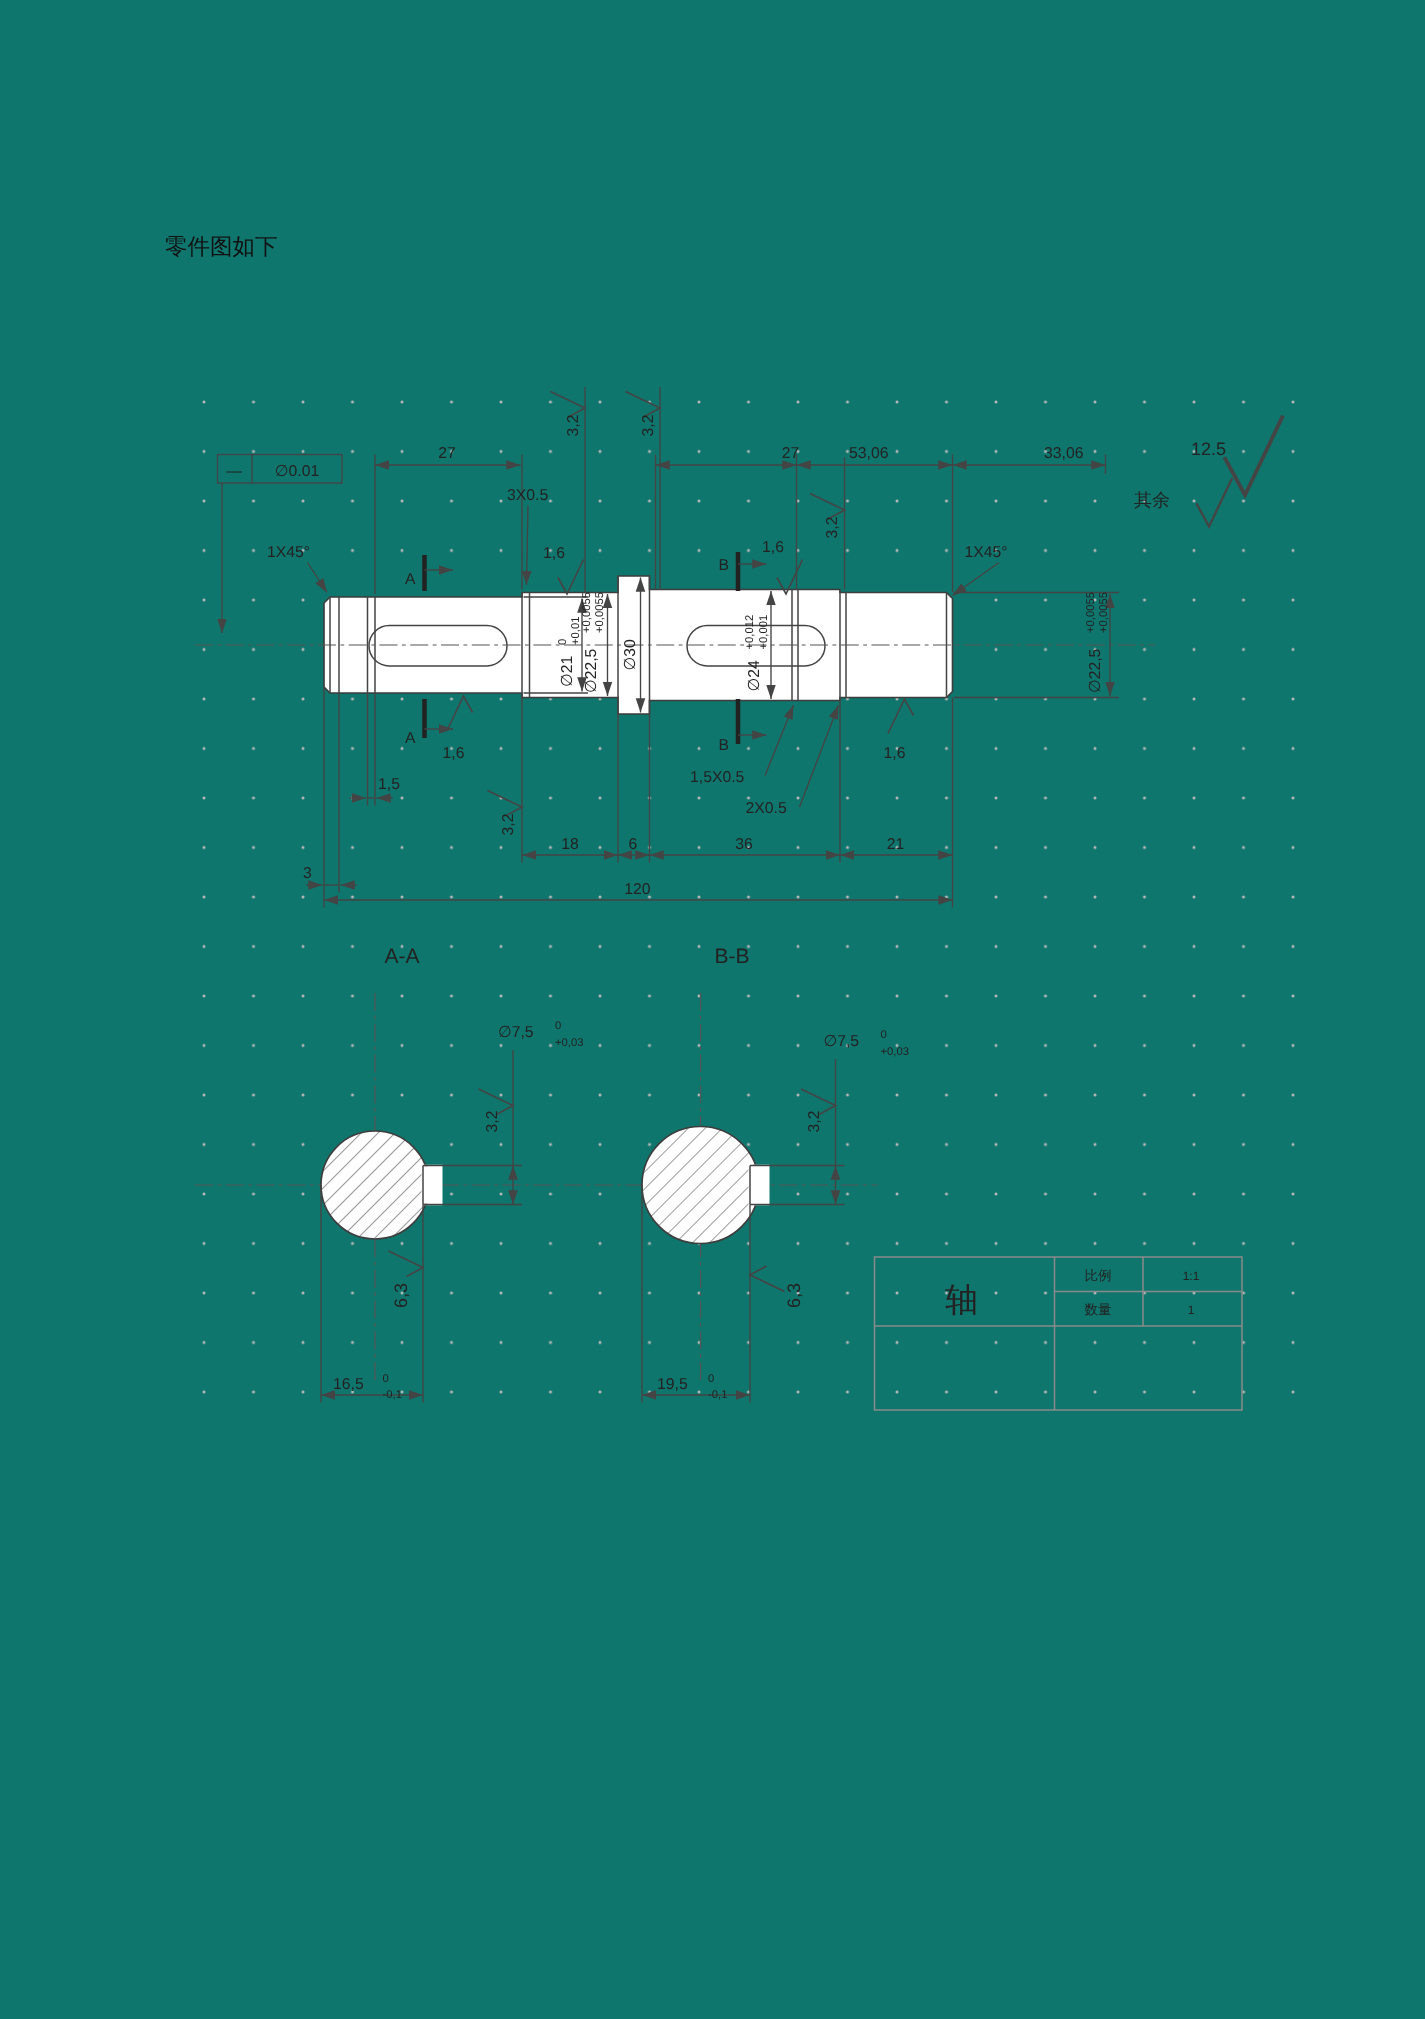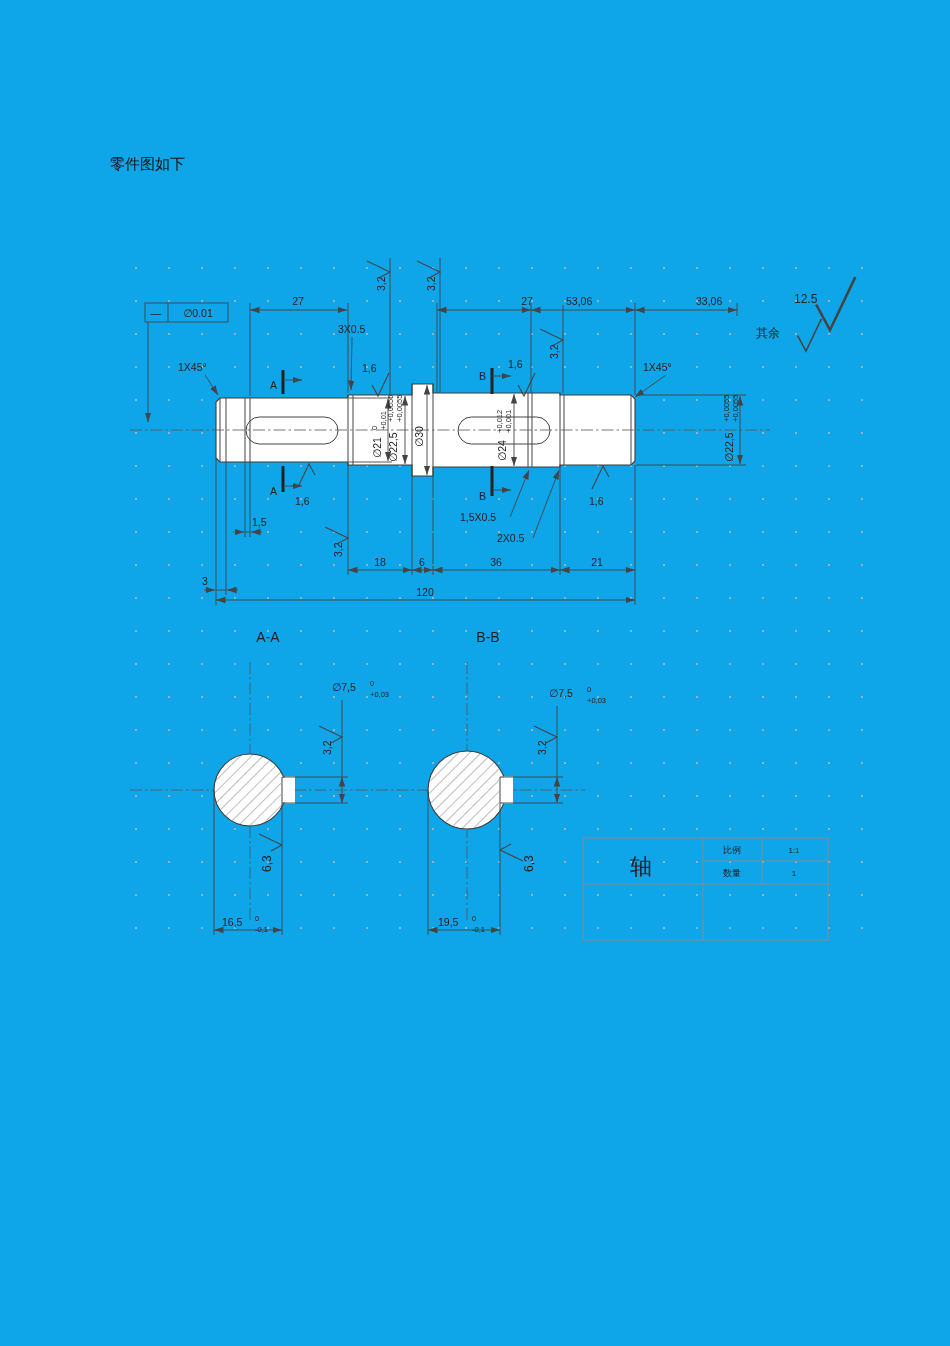--- a/index.html
+++ b/index.html
@@ -1,16 +1,16 @@
 <!DOCTYPE html>
 <html><head>
 <meta charset="utf-8">
 <style>
   html,body{margin:0;padding:0;background:#fff;}
-  .page{position:relative;width:950px;height:1346px;background:#0ea5e9;overflow:hidden;
+  .page{position:relative;width:950px;height:1346px;background:#0f766e;overflow:hidden;
         font-family:"Liberation Sans","DejaVu Sans",sans-serif;}
   .intro{position:absolute;left:110px;top:155px;font-size:15px;color:#111;}
   svg{position:absolute;left:0;top:0;}
   .ln{fill:none;stroke:#444;stroke-width:1;}
   .ol{fill:#fff;stroke:#3d3d3d;stroke-width:1.1;}
   .cl{fill:none;stroke:#555;stroke-width:0.8;stroke-dasharray:12 3 2.5 3;}
   .dl{fill:none;stroke:#444;stroke-width:0.9;}
   .thk{fill:none;stroke:#222;stroke-width:3;}
   .tb{fill:none;stroke:#8a8a8a;stroke-width:1;}
   .dt{font-family:"Liberation Sans","DejaVu Sans",sans-serif;font-size:10.5px;fill:#222;}

